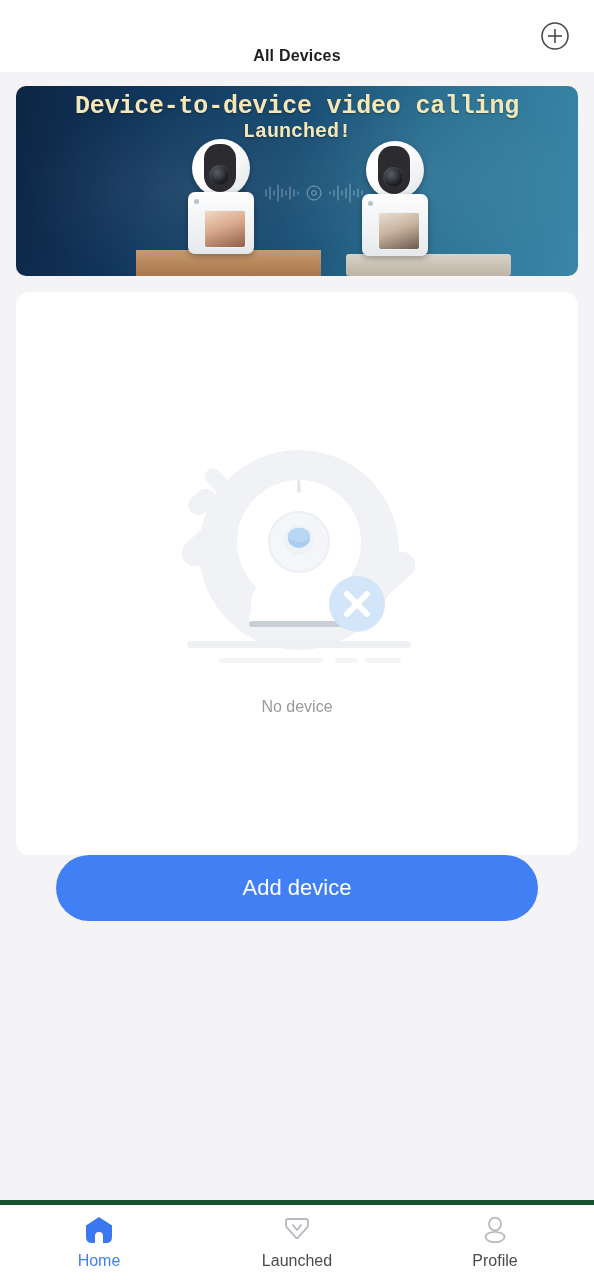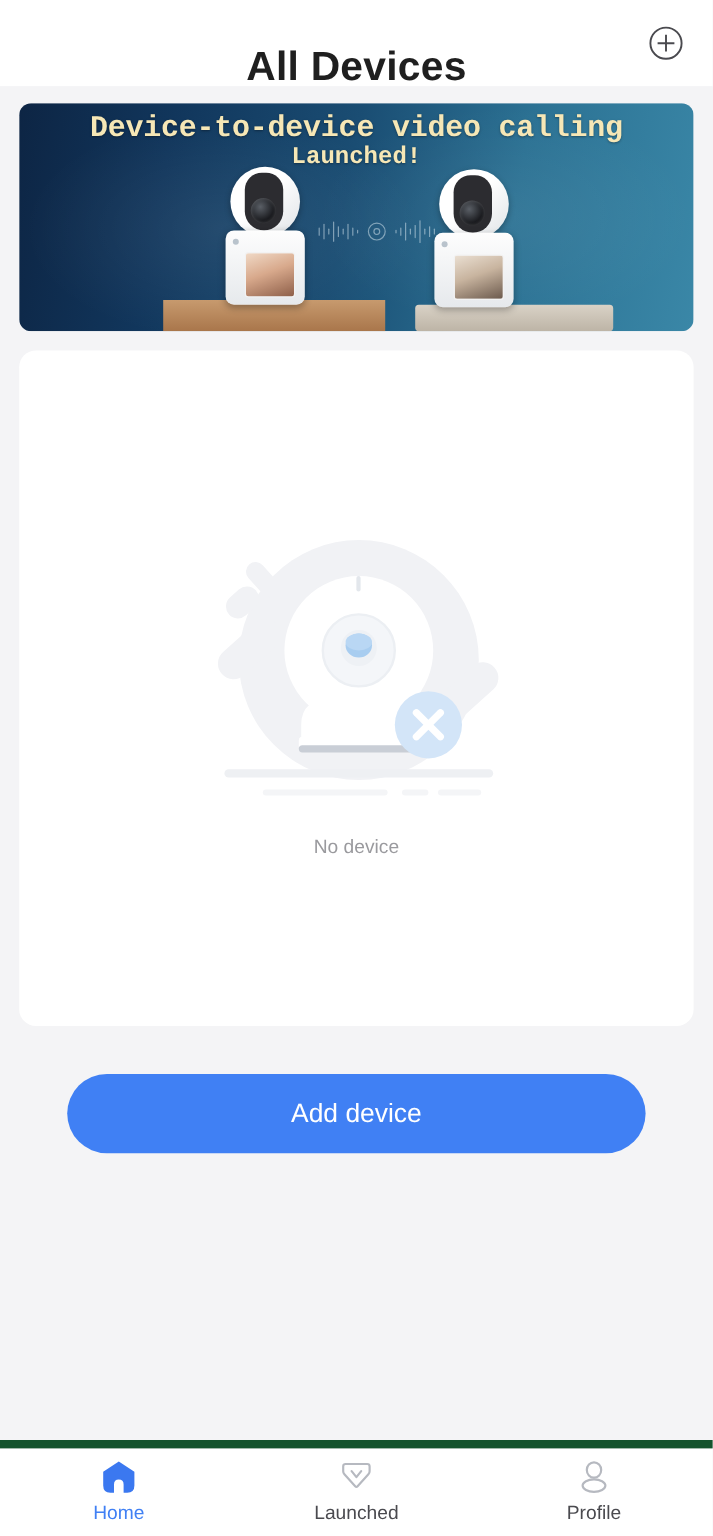--- a/index.html
+++ b/index.html
@@ -20,21 +20,21 @@
   .header {
     height: 72px;
     background: #ffffff;
     display: flex;
     align-items: center;
     justify-content: center;
     position: relative;
     flex-shrink: 0;
   }
   .header-title {
-    font-size: 34px;
+    font-size: 16px;
     font-weight: bold;
     color: #1f1f1f;
     letter-spacing: 0.2px;
     margin-top: 40px;
   }
   .header-add {
     position: absolute;
     right: 22px;
     top: 50%;
     transform: translateY(-50%);
@@ -227,21 +227,20 @@
     position: relative;
   }
   .empty-text {
     margin-top: 16px;
     font-size: 16px;
     color: #9a9a9e;
   }
 
   
   .btn-wrap {
-    margin-top: 40px;
     display: flex;
     justify-content: center;
   }
   .btn-primary {
     width: 482px;
     height: 66px;
     border-radius: 33px;
     background: #4080f4;
     color: #ffffff;
     font-size: 22px;
@@ -252,21 +251,21 @@
     cursor: pointer;
     font-family: "Liberation Sans", sans-serif;
   }
 
   
   .tabbar {
     position: absolute;
     left: 0; right: 0; bottom: 0;
     height: 80px;
     background: #ffffff;
-    border-top: 7px solid #14532d;
+    border-top: 5px solid #14532d;
     display: flex;
   }
   .tab {
     flex: 1;
     display: flex;
     flex-direction: column;
     align-items: center;
     justify-content: center;
     gap: 7px;
     cursor: pointer;

